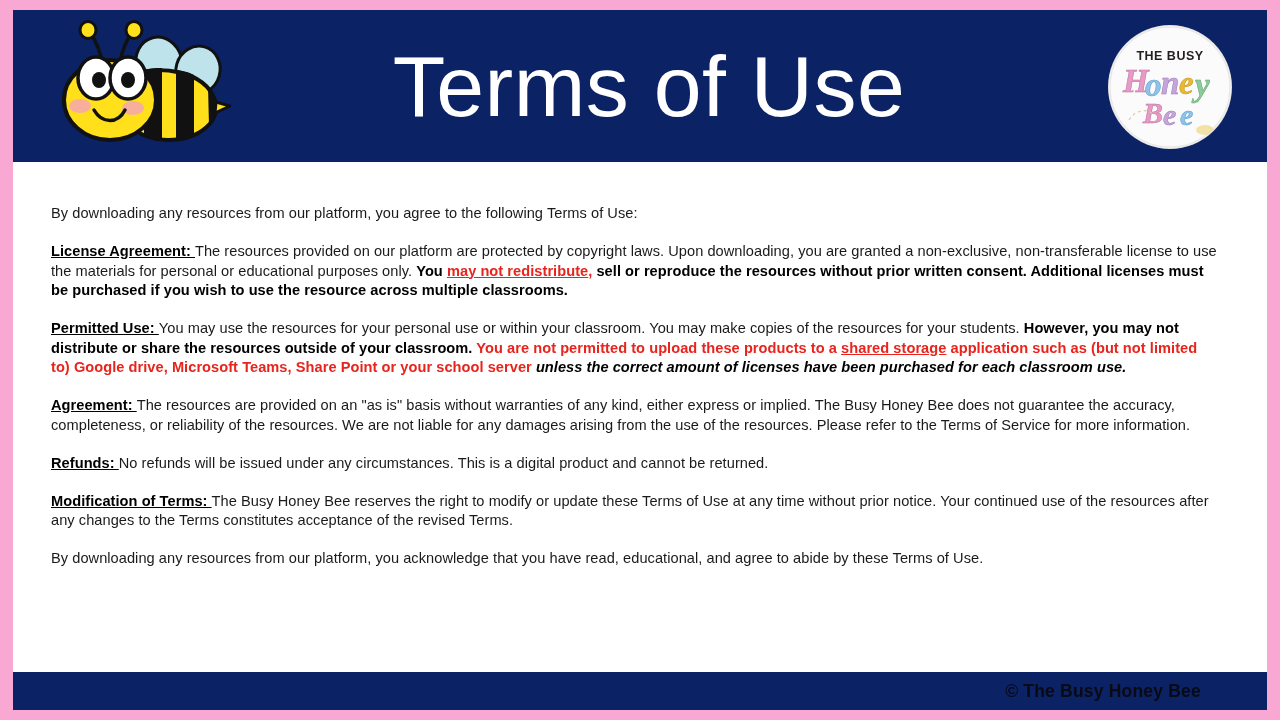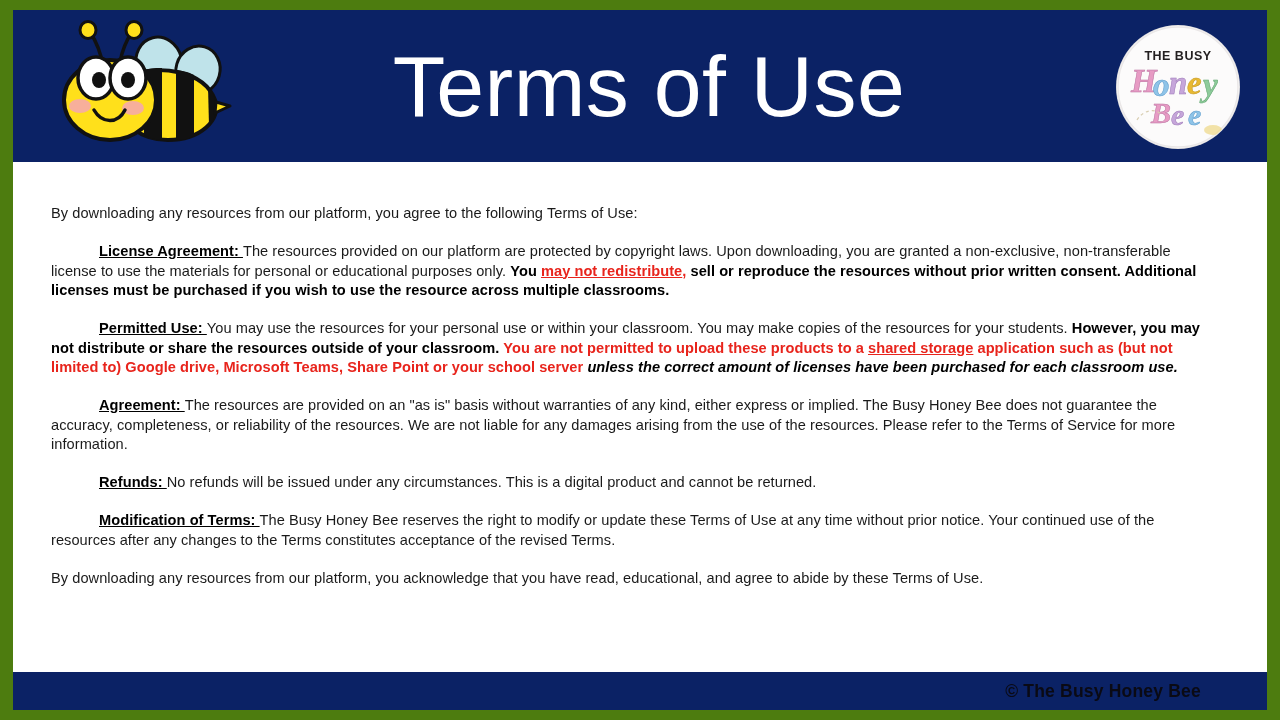--- a/index.html
+++ b/index.html
@@ -11,21 +11,21 @@
     width: 1280px;
     height: 720px;
     overflow: hidden;
     font-family: "Liberation Sans", sans-serif;
   }
 
   #slide {
     position: relative;
     width: 1280px;
     height: 720px;
-    background: #4d7c0f;
+    background: #f9a8d4;
   }
 
   
   #header {
     position: absolute;
     left: 13px;
     top: 10px;
     width: 1254px;
     height: 152px;
     background: #0B2265;
@@ -55,21 +55,21 @@
     font-weight: 400;
     letter-spacing: 0.5px;
     line-height: 1;
     padding-left: 18px;
     box-sizing: border-box;
     pointer-events: none;
   }
 
   #brand-logo {
     position: absolute;
-    right: 28px;
+    right: 36px;
     top: 16px;
     width: 122px;
     height: 122px;
     border-radius: 50%;
     background: #FCFBFB;
     box-shadow: 0 0 0 1px #e6e4e4;
     overflow: hidden;
   }
 
   
@@ -91,21 +91,20 @@
     margin: 0 0 18.5px 0;
     text-align: left;
     letter-spacing: 0.05px;
   }
   .para:last-child { margin-bottom: 0; }
 
   .lead-u {
     font-weight: bold;
     text-decoration: underline;
     color: #000000;
-    margin-left: 48px;
   }
   .b { font-weight: bold; color: #000000; }
   .red-b { color: #E8241C; font-weight: bold; }
   .red-b-u { color: #E8241C; font-weight: bold; text-decoration: underline; }
   .bi { font-weight: bold; font-style: italic; color: #000000; }
 
   
   #footer {
     position: absolute;
     left: 13px;

